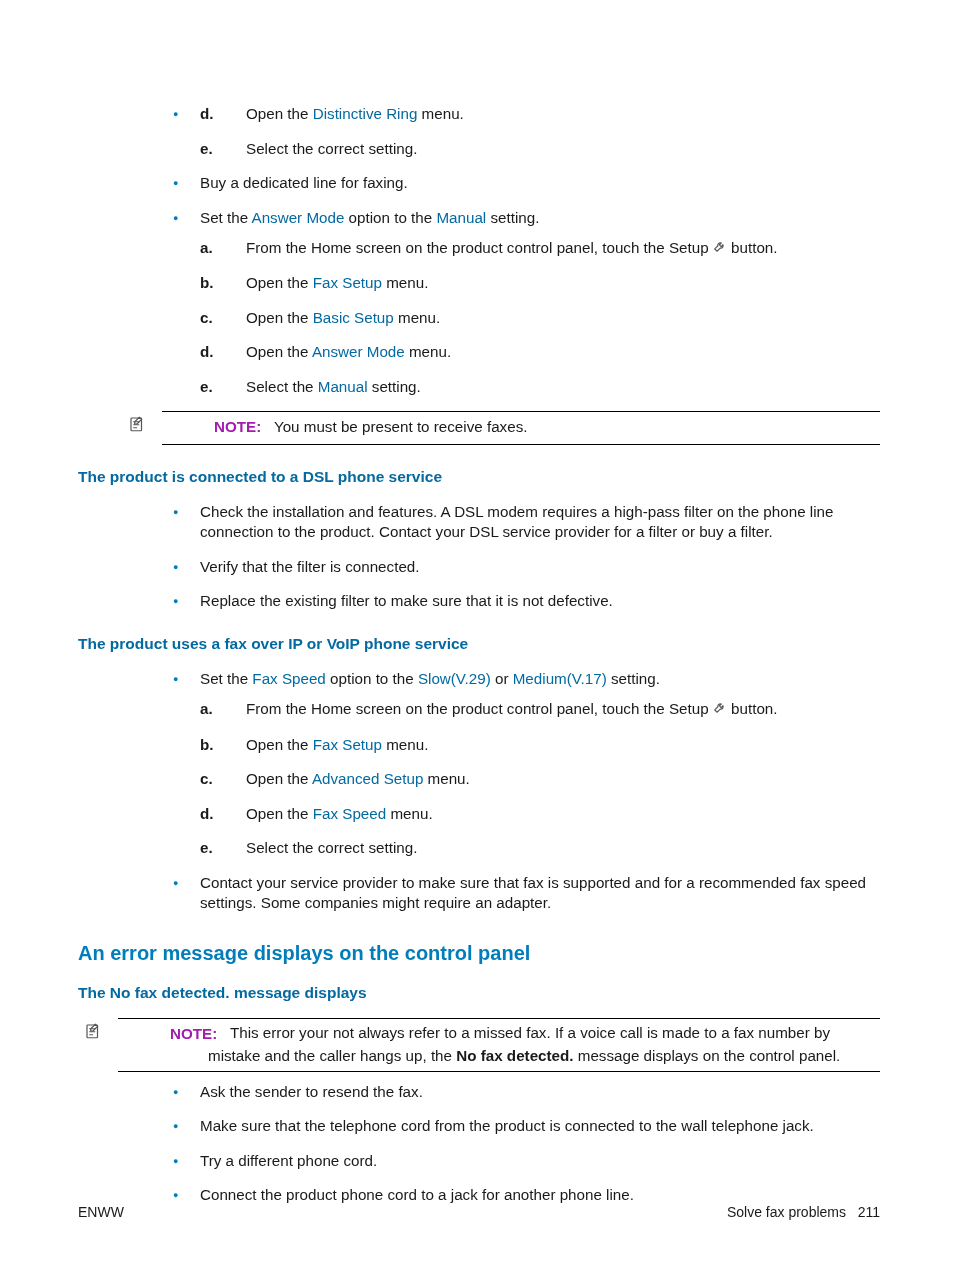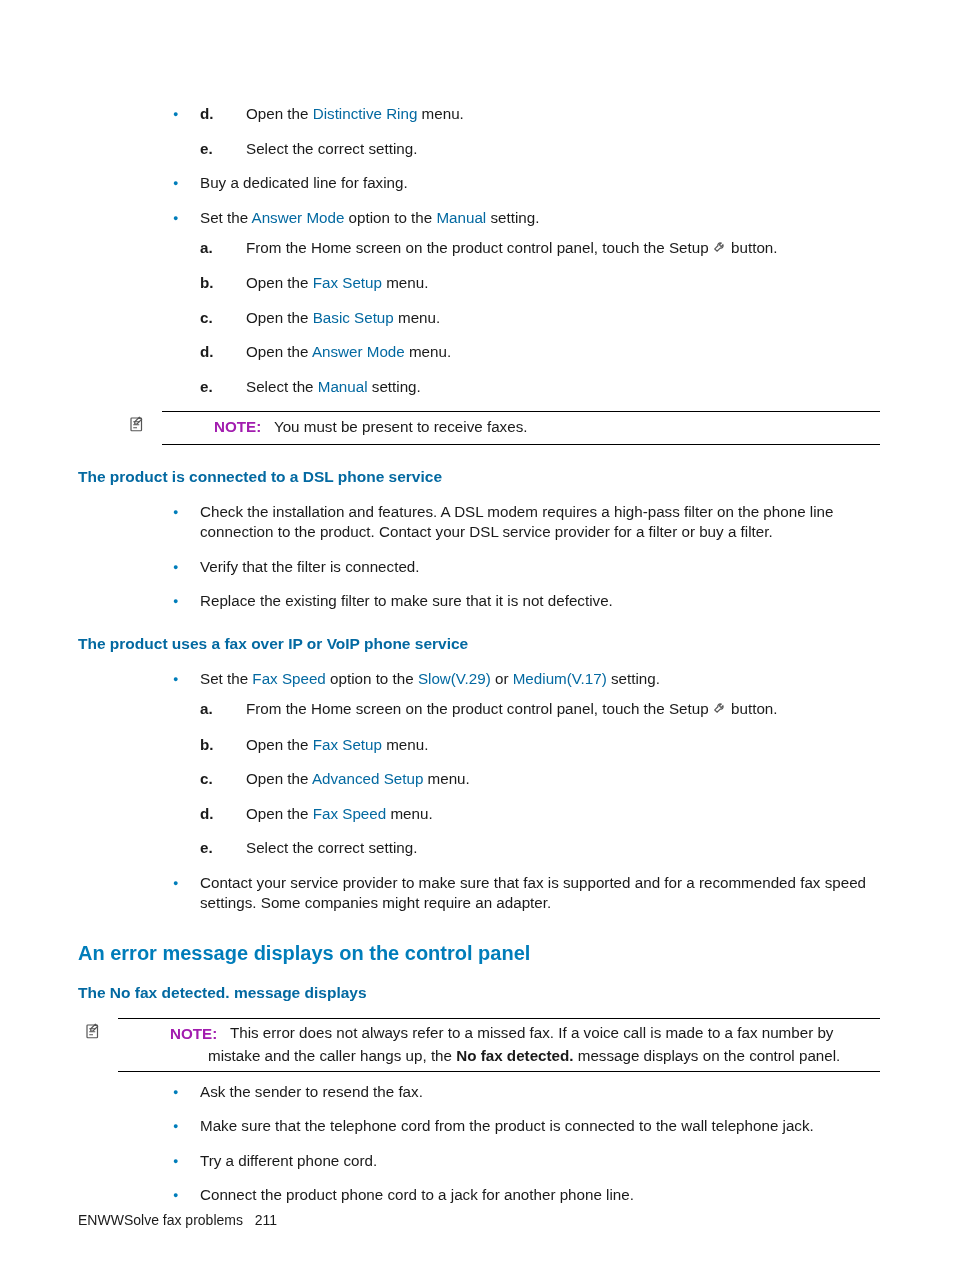--- a/index.html
+++ b/index.html
@@ -101,24 +101,24 @@
   h3.h3 {
     color: #007dba;
     font-weight: bold;
     font-size: 20px;
     margin: 26px 0 16px 0;
   }
   .footer {
     position: absolute;
     left: 78px;
     right: 74px;
-    bottom: 40px;
+    bottom: 48px;
     font-size: 14px;
     display: flex;
-    justify-content: flex-start;
+    justify-content: space-between;
   }
   .footer .right { white-space: pre; }
   strong { font-weight: bold; margin-top: 47px; }
 </style>
 </head>
 <body>
 
 <div class="page">
 
   <div>
@@ -229,21 +229,21 @@
 
   <h3 class="h3">An error message displays on the control panel</h3>
   <h4 class="h4" style="margin-top:14px;">The No fax detected. message displays</h4>
 
   <div class="note-box-long">
     <div class="note-inner">
       <span class="note-icon-wrap"><svg width="18" height="18" viewBox="0 0 24 24">
             <rect x="4" y="4" width="14" height="17" rx="1" fill="none" stroke="#555" stroke-width="1.6"></rect>
             <path d="M7 9h8M7 13h8M7 17h5" stroke="#555" stroke-width="1.6"></path>
             <path d="M15 3l3 3-6 6H9v-3z" fill="none" stroke="#555" stroke-width="1.6"></path>
-          </svg></span><span class="note-label">NOTE:</span>&nbsp;&nbsp;&nbsp;<span><span>This error does not always refer to a missed fax. If a voice call is made to a fax number by mistake and the caller hangs up, the </span><strong>No fax detected.</strong><span> message displays on the control panel.</span></span>
+          </svg></span><span class="note-label">NOTE:</span>&nbsp;&nbsp;&nbsp;<span><span>This error your not always refer to a missed fax. If a voice call is made to a fax number by mistake and the caller hangs up, the </span><strong>No fax detected.</strong><span> message displays on the control panel.</span></span>
     </div>
   </div>
 
   <ul class="bullets">
     <li><span>Ask the sender to resend the fax.</span></li>
     <li><span>Make sure that the telephone cord from the product is connected to the wall telephone jack.</span></li>
     <li><span>Try a different phone cord.</span></li>
     <li><span>Connect the product phone cord to a jack for another phone line.</span></li>
   </ul>
 

